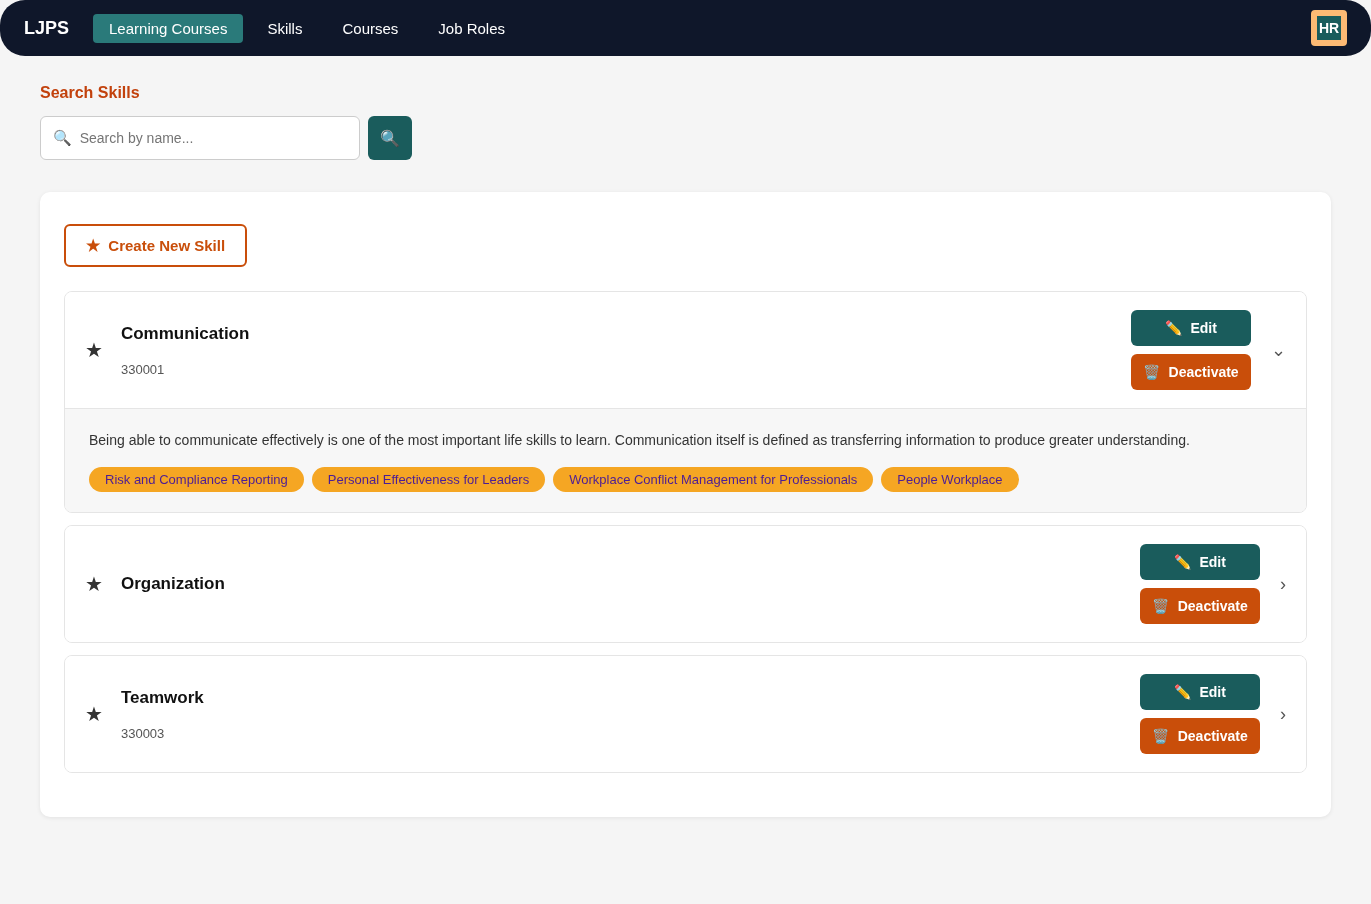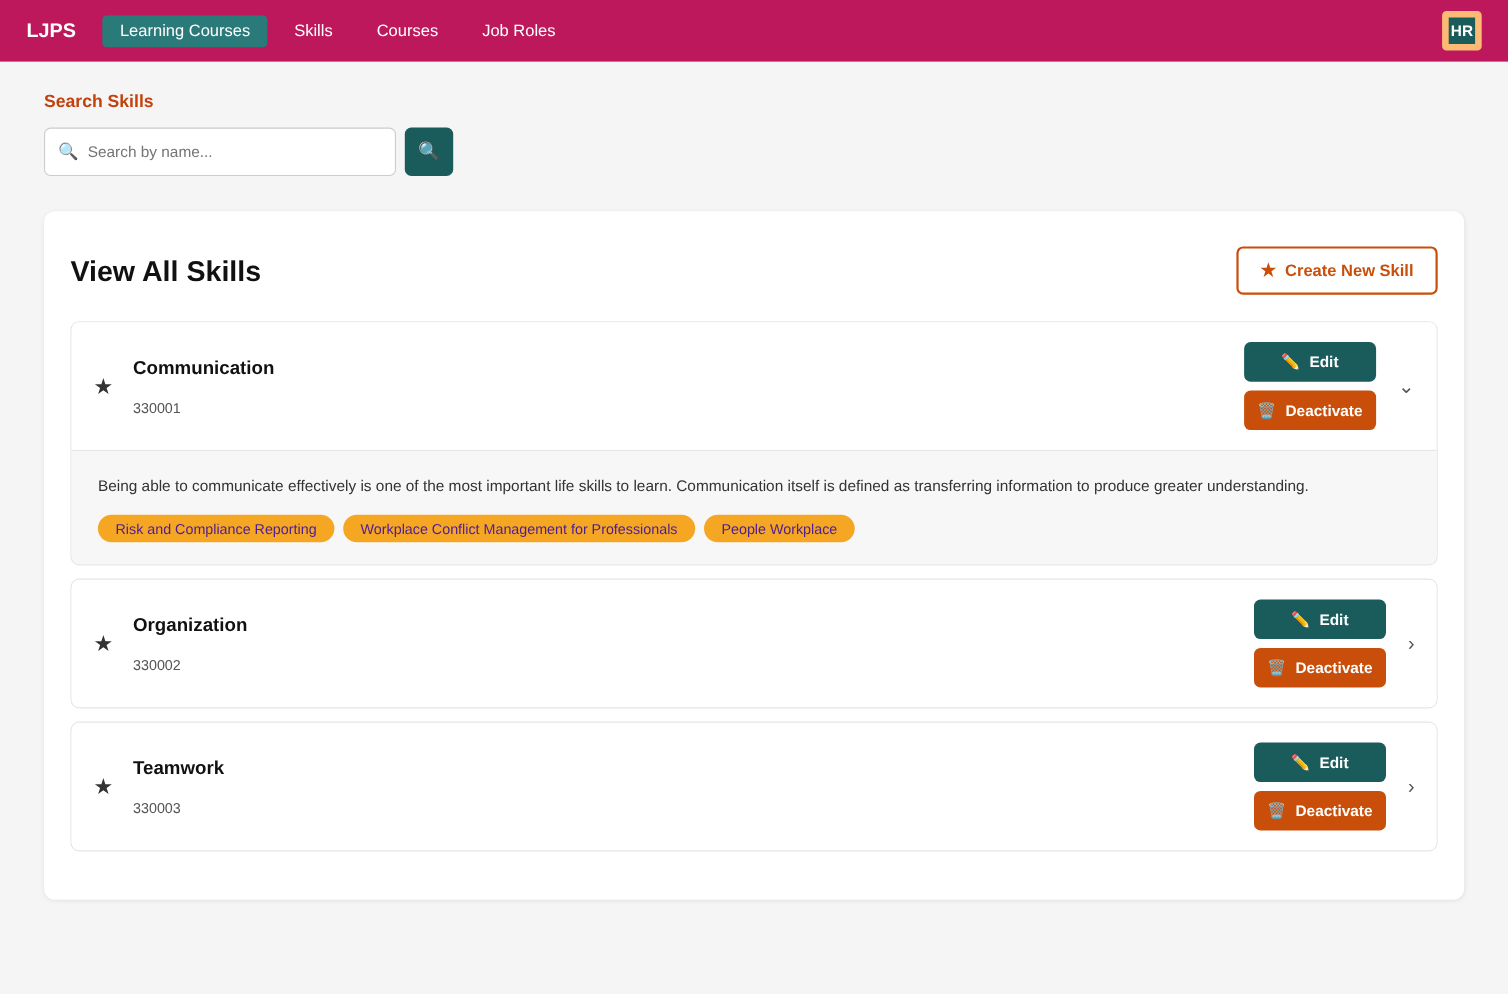--- a/index.html
+++ b/index.html
@@ -1,25 +1,26 @@
 <!DOCTYPE html>
 <html><head>
   <meta charset="utf-8">
   <style>
     * { box-sizing: border-box; margin: 0; padding: 0; }
     body { font-family: Arial, sans-serif; background: #f5f5f5; }
 
     
     nav {
-      background: #be185d;
+      background: #0f172a;
       display: flex;
       align-items: center;
       padding: 3px 24px;
       height: 56px;
       gap: 8px;
+      border-radius: 25px;
     }
     .nav-logo {
       color: white;
       font-weight: bold;
       font-size: 18px;
       margin-right: 16px;
     }
     .nav-btn {
       color: white;
       background: transparent;
@@ -253,21 +254,20 @@
       <span class="search-icon-inner">🔍</span>
       <input type="text" placeholder="Search by name..." style="">
     </div>
     <button class="search-btn">
       <span>🔍</span>
     </button>
   </div>
 
   <div class="skills-card">
     <div class="skills-header">
-      <h1 class="skills-title">View All Skills</h1>
       <button class="create-btn">
         <span class="star-icon">★</span>
         <span>Create New Skill</span>
       </button>
     </div>
 
     <div class="skill-item">
       <div class="skill-row">
         <span class="skill-star">★</span>
         <div class="skill-info">
@@ -283,32 +283,32 @@
             <span>🗑️</span>
             <span>Deactivate</span>
           </button>
         </div>
         <span class="chevron">⌄</span>
       </div>
       <div class="skill-detail">
         <p class="skill-desc">Being able to communicate effectively is one of the most important life skills to learn. Communication itself is defined as transferring information to produce greater understanding.</p>
         <div class="tag-list">
           <span class="tag">Risk and Compliance Reporting</span>
+          <span class="tag">Personal Effectiveness for Leaders</span>
           <span class="tag">Workplace Conflict Management for Professionals</span>
           <span class="tag">People Workplace</span>
         </div>
       </div>
     </div>
 
     <div class="skill-item">
       <div class="skill-row">
         <span class="skill-star">★</span>
         <div class="skill-info">
           <div class="skill-name">Organization</div>
-          <div class="skill-code">330002</div>
         </div>
         <div class="skill-actions">
           <button class="btn-edit">
             <span>✏️</span>
             <span>Edit</span>
           </button>
           <button class="btn-deactivate">
             <span>🗑️</span>
             <span>Deactivate</span>
           </button>

